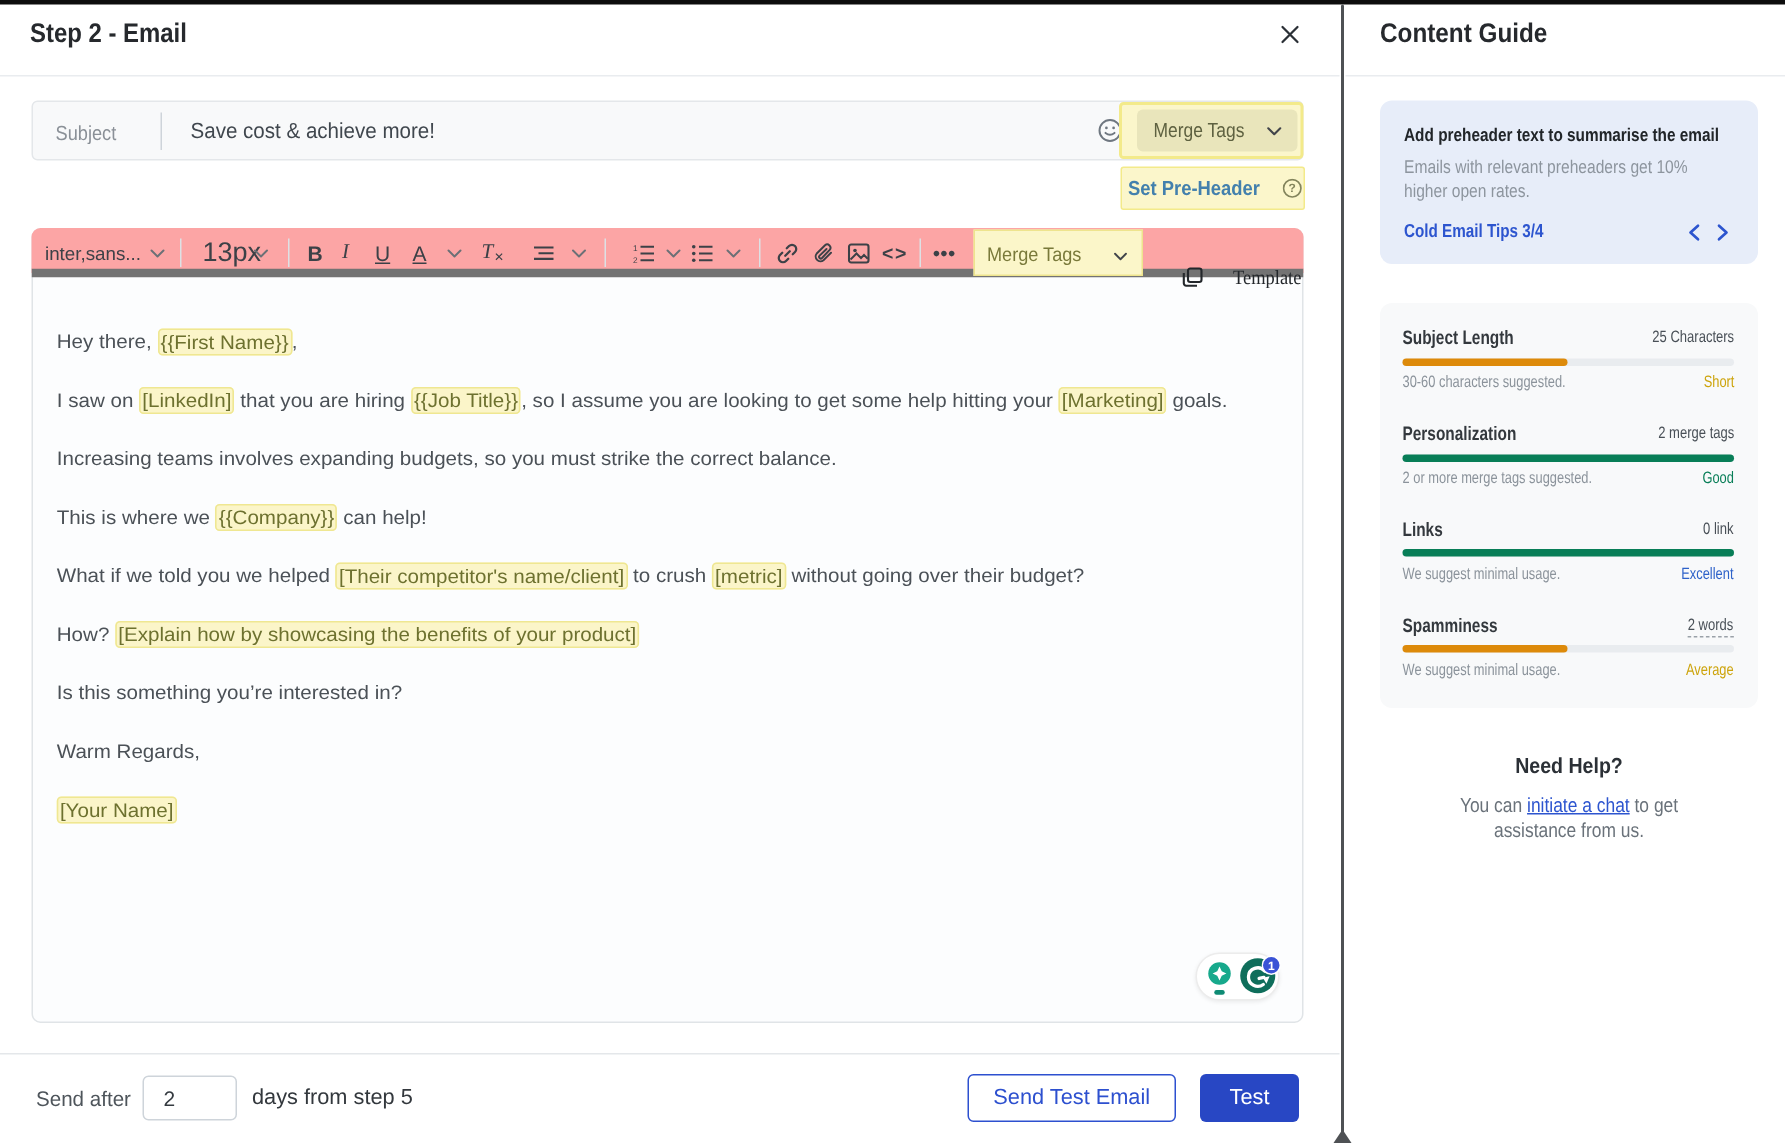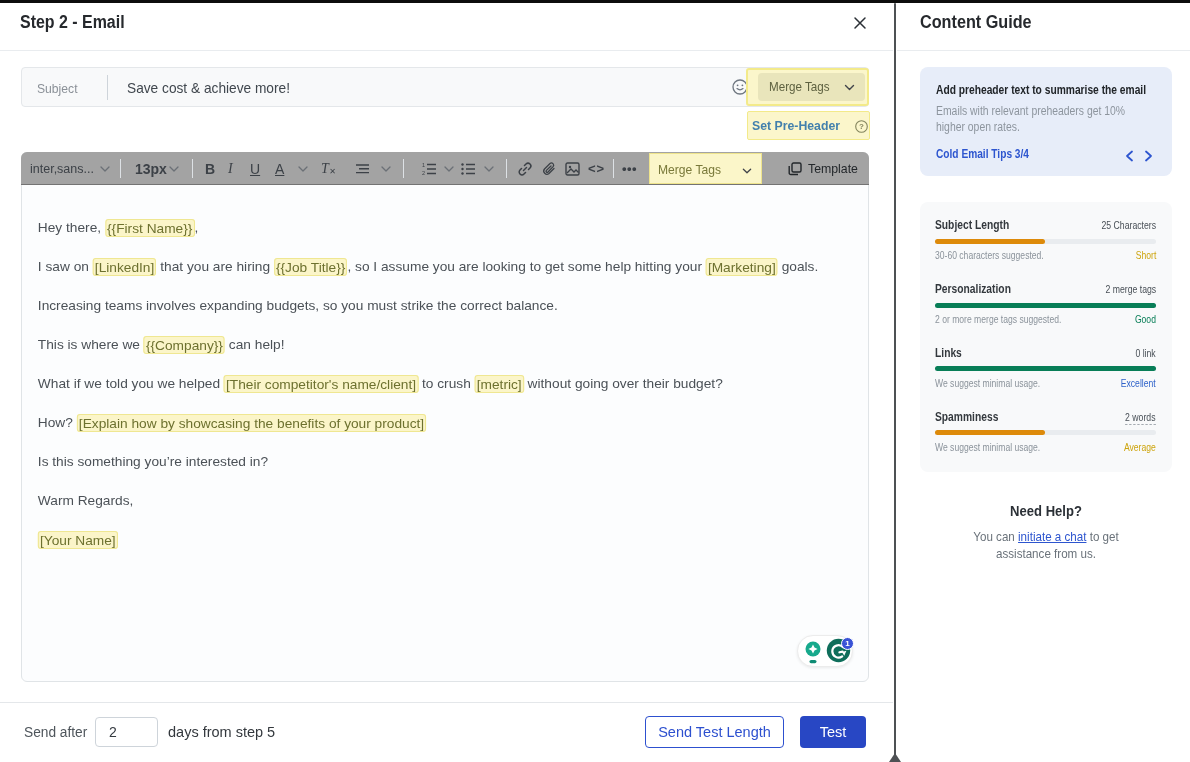--- a/index.html
+++ b/index.html
@@ -25,27 +25,27 @@
   #mtbtn1 .txt { position:absolute; left:11px; top:6px; font-size:13.5px; color:#5e6140; transform:scaleX(0.862); transform-origin:0 50%; }
   #mtbtn1 svg { position:absolute; right:10px; top:9px; }
 
   
   #phglow { left:747px; top:111px; width:123px; height:29px; background:#fbf6cb; border:1px solid #f3ea8a; border-radius:2px; }
   #phtext { left:752px; top:118px; font-size:13.5px; font-weight:700; color:#4380ad; transform:scaleX(0.909); transform-origin:0 50%; }
   #phq { left:855px; top:119px; }
 
   
   #editor { left:21px; top:152px; width:848px; height:530px; border:1px solid #e0e4e7; border-radius:6px; background:#fcfdfe; }
-  #toolbar { left:21px; top:152px; width:848px; height:33px; background:#a3a3a3; border-bottom:1px solid #737373; border-radius:6px 6px 0 0; }
+  #toolbar { left:21px; top:152px; width:848px; height:33px; background:#fca5a5; border-bottom:6px solid #737373; border-radius:6px 6px 0 0; }
   .titem { position:absolute; top:0; height:33px; display:flex; align-items:center; color:#3c4147; }
   .tsep { position:absolute; top:7px; width:1px; height:19px; background:#dde1e5; }
   #mtglow2 { position:absolute; left:628px; top:1px; width:113px; height:31px; background:#fbf6c9; border:1px solid #eee48d; }
   #mtglow2 .txt { position:absolute; left:8px; top:8px; font-size:13px; color:#79793a; transform:scaleX(0.93); transform-origin:0 50%; }
   #mtglow2 svg { position:absolute; right:9px; top:12px; }
-  #tmpl { position:absolute; left:767px; top:0; height:33px; display:flex; align-items:center; gap:6px; font-size:13.5px; color:#23272b; }
+  #tmpl { position:absolute; left:767px; top:16px; height:33px; display:flex; align-items:center; gap:20px; font-size:13.5px; color:#23272b;font-family:Liberation Serif, serif; }
   #tmpl span { transform:scaleX(0.912); transform-origin:0 50%; }
 
   #content { left:22px; top:186px; width:846px; height:495px; }
   #content p { position:relative; margin:0 0 19.5px 0; padding:0 15px; font-size:13px; line-height:19.5px; color:#4b5157; transform:scaleX(1.055); transform-origin:0 50%; }
   #content { padding:32px 0 0 0; }
   .hl { background:#fbf5c9; border:1px solid #efe792; border-radius:3px; color:#6d712f; padding:0.5px 1px; }
 
   
   #gpill { left:797px; top:635px; width:56px; height:32px; background:#fff; border:1px solid #ececec; border-radius:16px; box-shadow:0 1px 3px rgba(0,0,0,.08); }
 
@@ -117,21 +117,21 @@
 
 <div class="abs" id="editor"></div>
 <div class="abs" id="toolbar">
   <span class="titem" style="left:9px; font-size:12.5px; color:#3c4147;">inter,sans...</span>
   <span class="titem" style="left:78px;">
       <svg width="12" height="12" viewBox="0 0 12 12">
         <path d="M2 4 L6 8 L10 4" fill="none" stroke="#6b7076" stroke-width="1.3" stroke-linecap="round" stroke-linejoin="round"></path>
       </svg>
     </span>
   <span class="tsep" style="left:99px;"></span>
-  <span class="titem" style="left:114px; font-size:14px;font-weight:bold;">13px</span>
+  <span class="titem" style="left:114px; font-size:18px;">13px</span>
   <span class="titem" style="left:147px;">
       <svg width="12" height="12" viewBox="0 0 12 12">
         <path d="M2 4 L6 8 L10 4" fill="none" stroke="#6b7076" stroke-width="1.3" stroke-linecap="round" stroke-linejoin="round"></path>
       </svg>
     </span>
   <span class="tsep" style="left:171px;"></span>
   <span class="titem" style="left:184px; font-size:14px; font-weight:700;">B</span>
   <span class="titem" style="left:207px; font-size:14px; font-style:italic; font-family:'Liberation Serif',serif;">I</span>
   <span class="titem" style="left:229px; font-size:14px; text-decoration:underline;">U</span>
   <span class="titem" style="left:254px; font-size:14px; text-decoration:underline; font-weight:500;">A</span>
@@ -250,21 +250,21 @@
       <text x="6.5" y="9.4" font-size="8" font-weight="bold" fill="#fff" text-anchor="middle" font-family="Liberation Sans">1</text>
     </svg>
 </div>
 
 <div class="abs" id="lfootborder"></div>
 <div class="abs" id="sendafter">Send after</div>
 <div class="abs" id="dayinput">
     <span>2</span>
   </div>
 <div class="abs" id="daystext">days from step 5</div>
-<div class="abs" id="btn-test">Send Test Length</div>
+<div class="abs" id="btn-test">Send Test Email</div>
 <div class="abs" id="btn-save">Test</div>
 
 <div class="abs" id="divider"></div>
 <div class="abs" id="divblob"></div>
 
 <div class="abs" id="rtitle">Content Guide</div>
 <div class="abs" id="rheadborder"></div>
 
 <div class="abs" id="bluebox"></div>
 <div class="abs" id="bb-title">Add preheader text to summarise the email</div>

